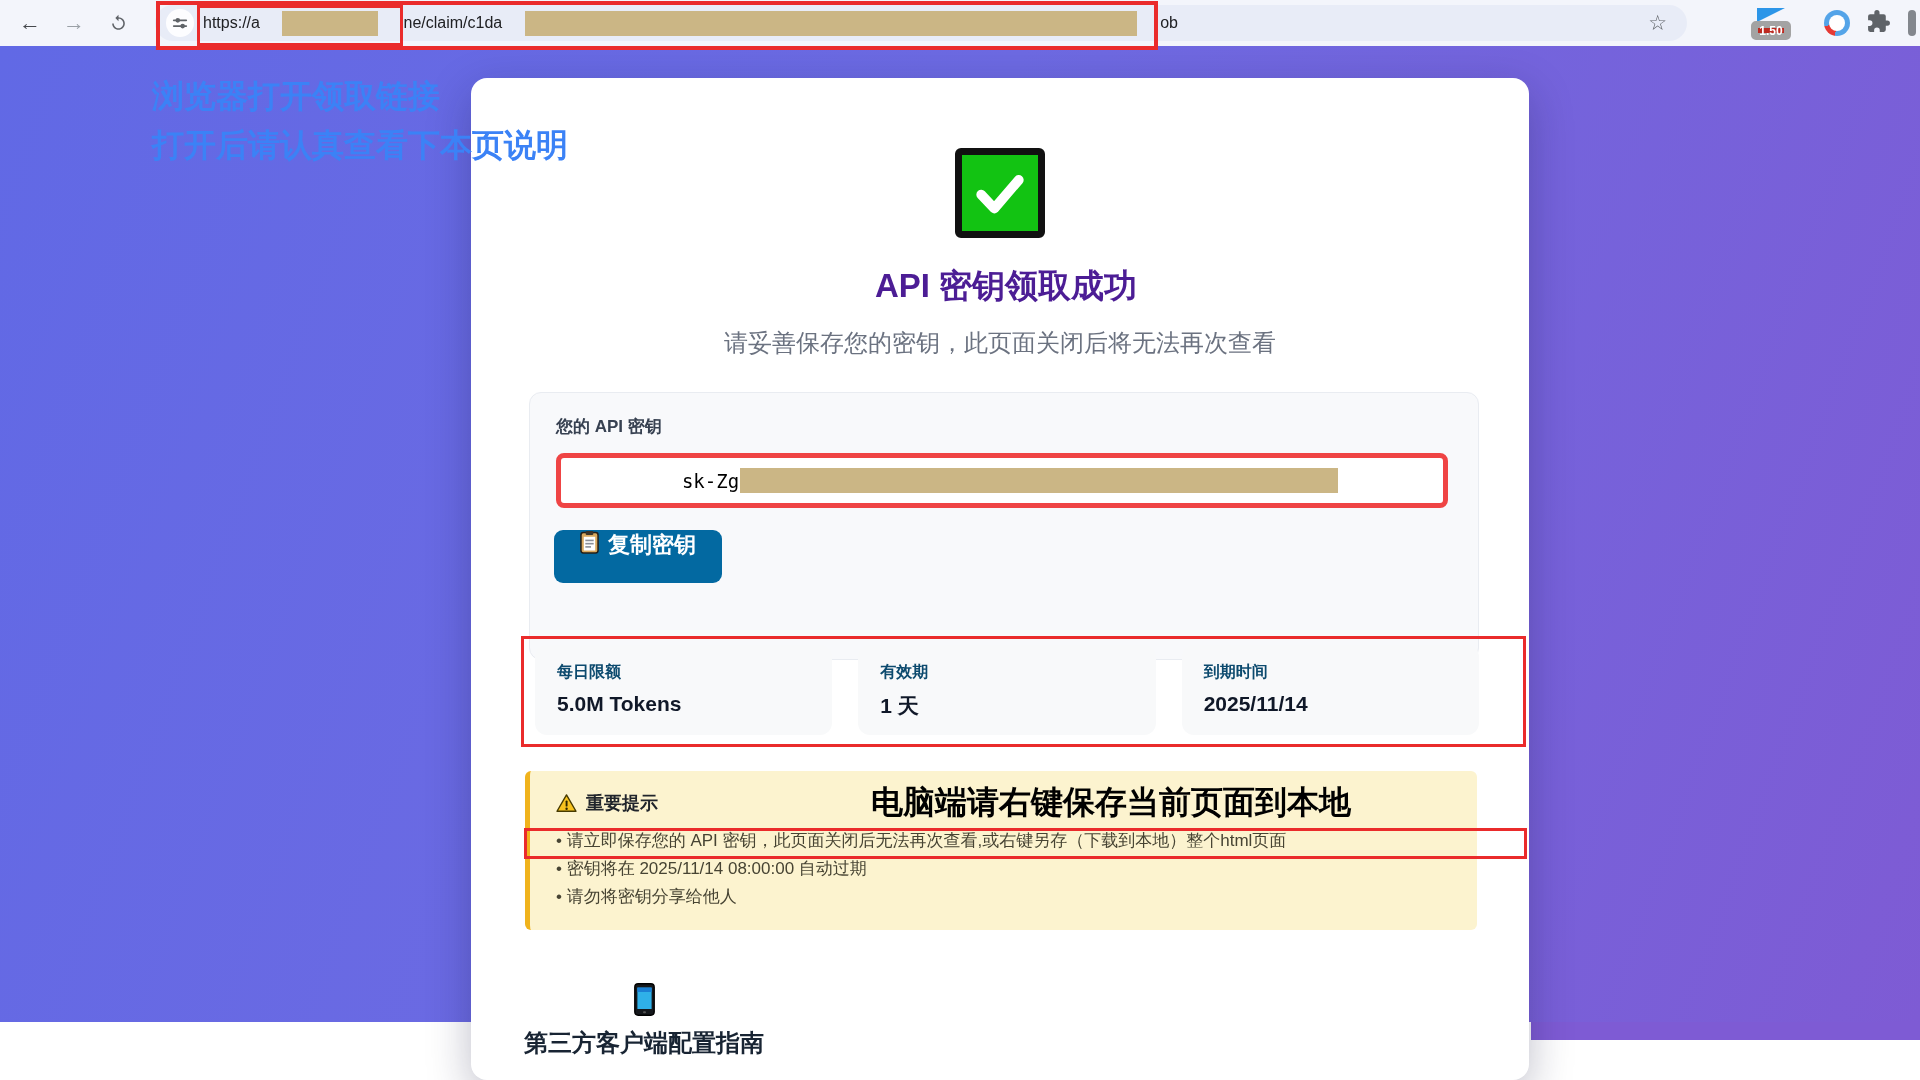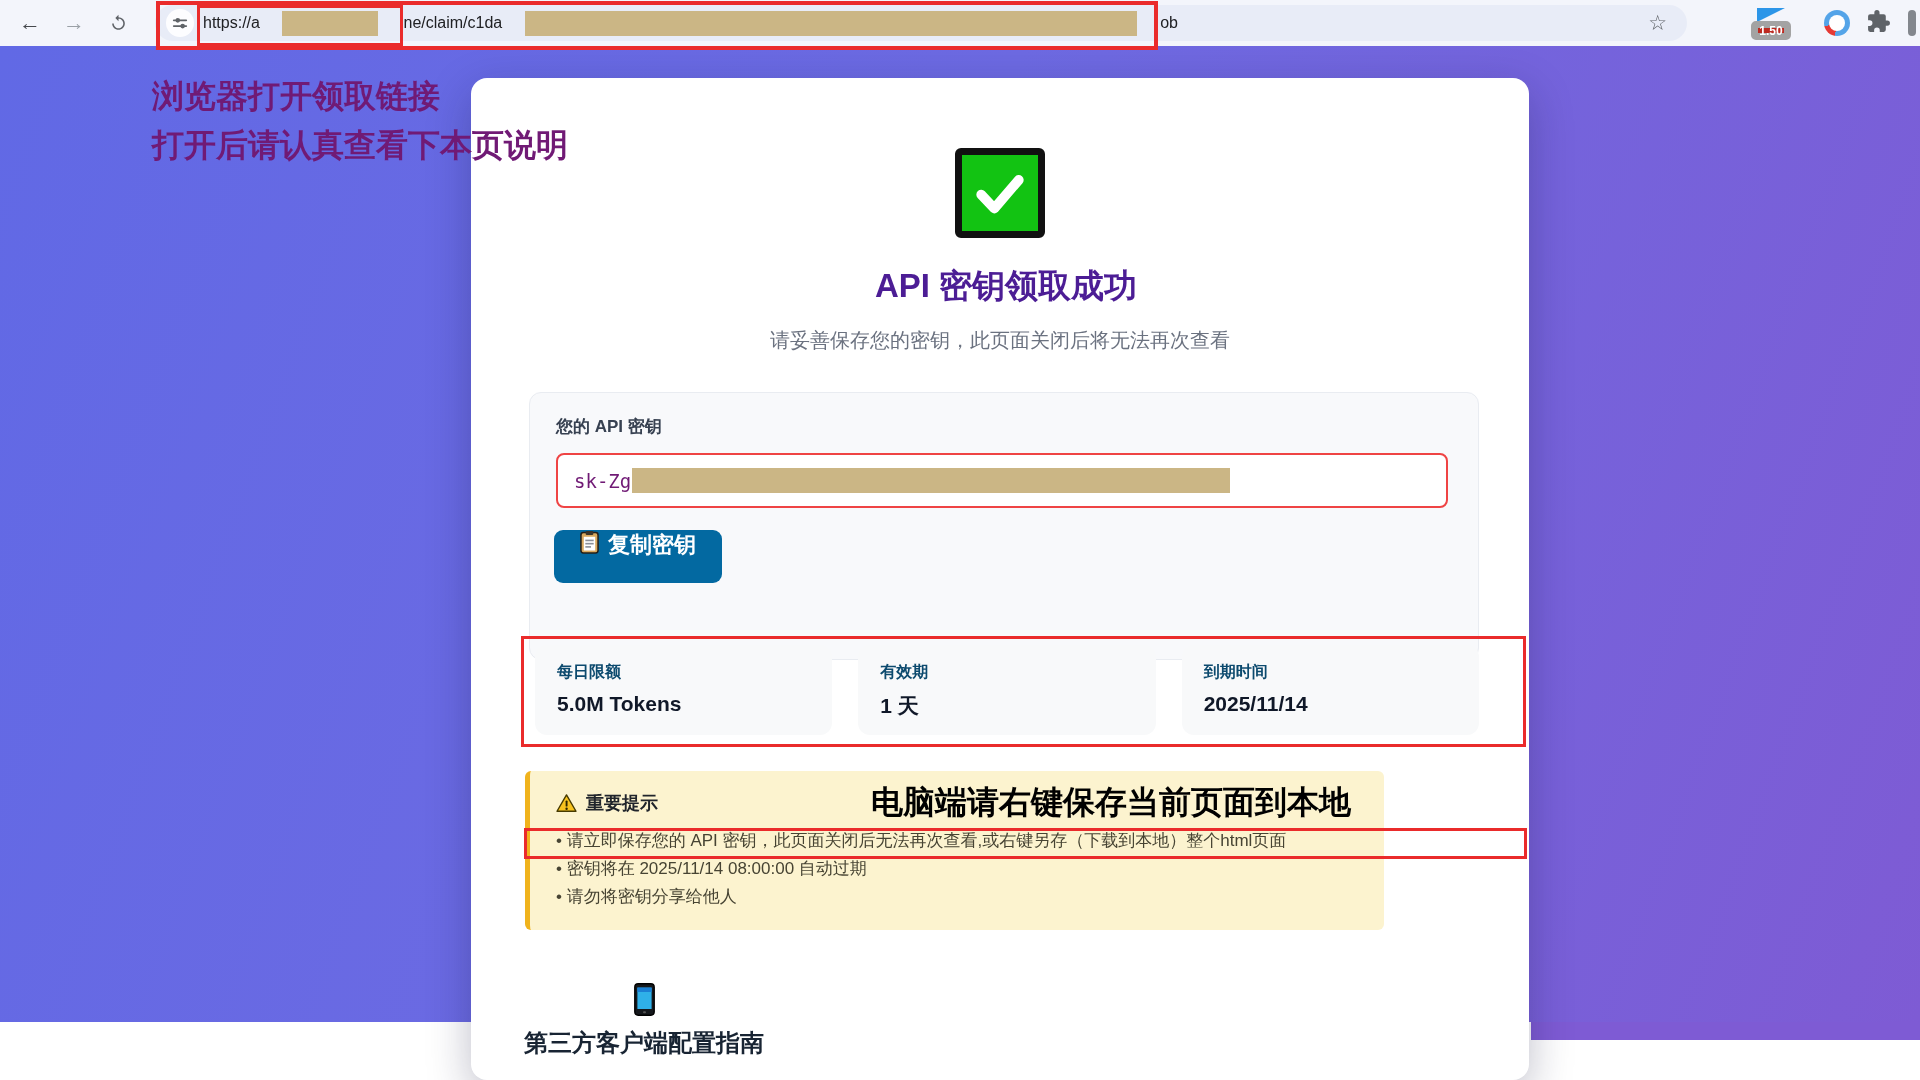--- a/index.html
+++ b/index.html
@@ -36,56 +36,56 @@
     background:linear-gradient(110deg,#6169e5 0%,#6d6ae2 45%,#7e5bd4 100%); z-index:1; }
   .bg-right-ext { position:absolute; left:1531px; top:1022px; width:389px; height:18px; background:#7e5bd4; z-index:1; }
 
   
   .card { position:absolute; left:471px; top:78px; width:1058px; height:1002px; background:#fff; border-radius:16px;
     box-shadow:0 14px 44px rgba(20,20,60,.28); z-index:10; }
 
   .check-box { position:absolute; left:484px; top:70px; width:90px; height:90px; background:#12c312;
     border:7px solid #111; border-radius:6px; display:flex; align-items:center; justify-content:center; }
   .page-title { position:absolute; left:6px; top:186px; width:100%; text-align:center; font-size:33px; font-weight:bold; color:#4c1d95; }
-  .page-subtitle { position:absolute; left:0; top:249px; width:100%; text-align:center; font-size:20px; color:#6b7280; }
+  .page-subtitle { position:absolute; left:0; top:249px; width:100%; text-align:center; font-size:24px; color:#6b7280; }
 
   .key-panel { position:absolute; left:58px; top:314px; width:950px; height:268px; background:#f8f9fb;
     border:1px solid #e9ecf1; border-radius:12px; }
   .key-label { position:absolute; left:26px; top:22px; font-size:17px; font-weight:bold; color:#374151; }
-  .key-box { position:absolute; left:26px; top:60px; width:892px; height:55px; background:#fff; border:2px solid #ef4444;
+  .key-box { position:absolute; left:26px; top:60px; width:892px; height:55px; background:#fff; border:5px solid #ef4444;
     border-radius:8px; display:flex; align-items:center; padding-left:16px;
-    font-family:"DejaVu Sans Mono","Liberation Mono",monospace; font-size:19px; color:#701a75; }
+    font-family:"DejaVu Sans Mono","Liberation Mono",monospace; font-size:19px; color:#000000;justify-content:center; }
   .key-redact { display:inline-block; width:598px; height:25px; background:#cbb685; margin-left:1px; }
   .copy-btn { position:absolute; left:24px; top:137px; width:168px; height:53px; background:#0369a1; border:none;
     border-radius:9px; color:#fff; font-size:22px; font-weight:bold; display:flex; align-items:flex-start; justify-content:center;
     gap:9px; cursor:pointer; font-family:inherit; }
 
   .stats-row { position:absolute; left:64px; top:567px; width:944px; display:flex; gap:26px; }
   .stat-card { flex:1; height:90px; background:#f8f9fa; border-radius:12px; padding:17px 22px; }
   .stat-label { font-size:16px; font-weight:bold; color:#0c4a6e; }
   .stat-value { font-size:21px; font-weight:bold; color:#101828; margin-top:9px; }
 
-  .warning-box { position:absolute; left:54px; top:693px; width:859px; height:159px; background:#fcf3cf;
+  .warning-box { position:absolute; left:54px; top:693px; width:952px; height:159px; background:#fcf3cf;
     border-left:5px solid #f0b31d; border-radius:6px; padding:20px 24px 0 26px; }
   .warning-head { display:flex; align-items:center; gap:9px; font-size:18px; font-weight:bold; color:#20242b; }
   .warning-list { list-style:none; margin-top:12px; }
   .warning-list li { font-size:17px; color:#474433; line-height:28px; white-space:nowrap; }
   .warning-list li::before { content:"• "; }
 
   .guide-row { position:absolute; left:53px; top:905px; display:flex; align-items:center; gap:11px;flex-direction:column; }
   .guide-title { font-size:24px; font-weight:bold; color:#182433; }
 
   
   .red-rect { position:absolute; border:3px solid #ea2b2b; z-index:50; pointer-events:none; }
   .rr-url-outer { left:156px; top:1px; width:1002px; height:49px; border-width:4px; }
   .rr-url-inner { left:197px; top:5px; width:206px; height:41px; }
   .rr-stats { left:521px; top:636px; width:1005px; height:111px; }
   .rr-bullet { left:524px; top:828px; width:1003px; height:31px; }
 
-  .note-top { position:absolute; left:152px; top:72px; z-index:60; font-size:32px; font-weight:bold; color:#701a75;
+  .note-top { position:absolute; left:152px; top:72px; z-index:60; font-size:32px; font-weight:bold; color:#3b82f6;
     line-height:49px; white-space:nowrap; }
   .note-warning { position:absolute; left:400px; top:703px; z-index:60; font-size:32px; font-weight:bold; color:#000;
     white-space:nowrap; }
 </style>
 </head>
 <body>
 
 <div class="toolbar">
   <div class="nav-btn nav-back">←</div>
   <div class="nav-btn nav-fwd">→</div>

